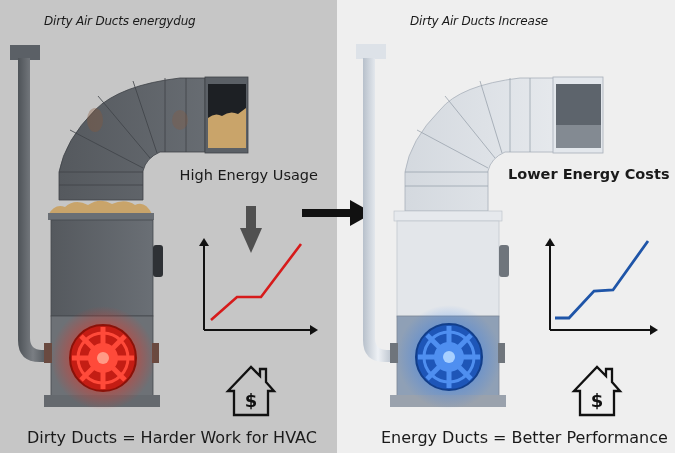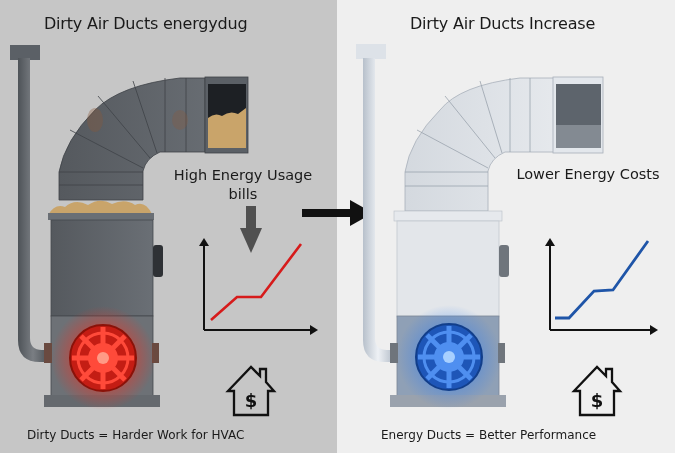--- a/index.html
+++ b/index.html
@@ -5,25 +5,26 @@
   html, body { margin: 0; padding: 0; }
   body {
     width: 675px; height: 453px; overflow: hidden; position: relative;
     font-family: "DejaVu Sans", "Liberation Sans", sans-serif;
     color: #1a1a1a;
   }
   .panel { position: absolute; top: 0; height: 453px; }
   .panel.left { left: 0; width: 337px; background: #c6c6c6; }
   .panel.right { left: 337px; width: 338px; background: #efefef; }
   .title {
-    position: absolute; top: 14px; font-size: 16px; white-space: nowrap;
+    position: absolute; top: 14px; font-size: 12px; white-space: nowrap;
     letter-spacing: -0.2px;
+    font-style: italic;
   }
-  .label { position: absolute; font-size: 14.5px; white-space: nowrap; text-align: center; }
-  .caption { position: absolute; top: 428px; font-size: 12px; white-space: nowrap; }
+  .label { position: absolute; font-size: 14.5px; white-space: nowrap; text-align: right; }
+  .caption { position: absolute; top: 428px; font-size: 16px; white-space: nowrap; }
   svg.art { position: absolute; left: 0; top: 0; }
 </style>
 </head>
 <body>
 
 <div class="panel left"></div>
 <div class="panel right"></div>
 
 <svg class="art" width="675" height="453" viewBox="0 0 675 453">
   <defs>
@@ -177,18 +178,17 @@
     <path d="M574 391 L597 367 L606 376 V369 H612 V382 L620 391 H614 V415 H580 V391 Z"></path>
     <text x="597" y="407" text-anchor="middle" font-size="18" font-weight="bold" fill="#111" stroke="none" font-family="DejaVu Sans, sans-serif">$</text>
   </g>
 </svg>
 
 <div class="title" style="left:44px;">Dirty Air Ducts energydug</div>
 <div class="title" style="left:400px;margin-left:10px;">Dirty Air Ducts Increase</div>
 
 <div class="label" style="left:168px; top:166px; width:150px; line-height:19px;">
   <div>High Energy Usage</div>
-  <div>bills</div>
 </div>
-<div class="label" style="left:508px; top:166px; width:160px;">Lower Energy Costs</div>
+<div class="label" style="left:508px; top:166px; width:160px;font-weight:bold;">Lower Energy Costs</div>
 
 <div class="caption" style="left:27px;">Dirty Ducts = Harder Work for HVAC</div>
 <div class="caption" style="left:381px;">Energy Ducts = Better Performance</div>
 
 </body></html>

